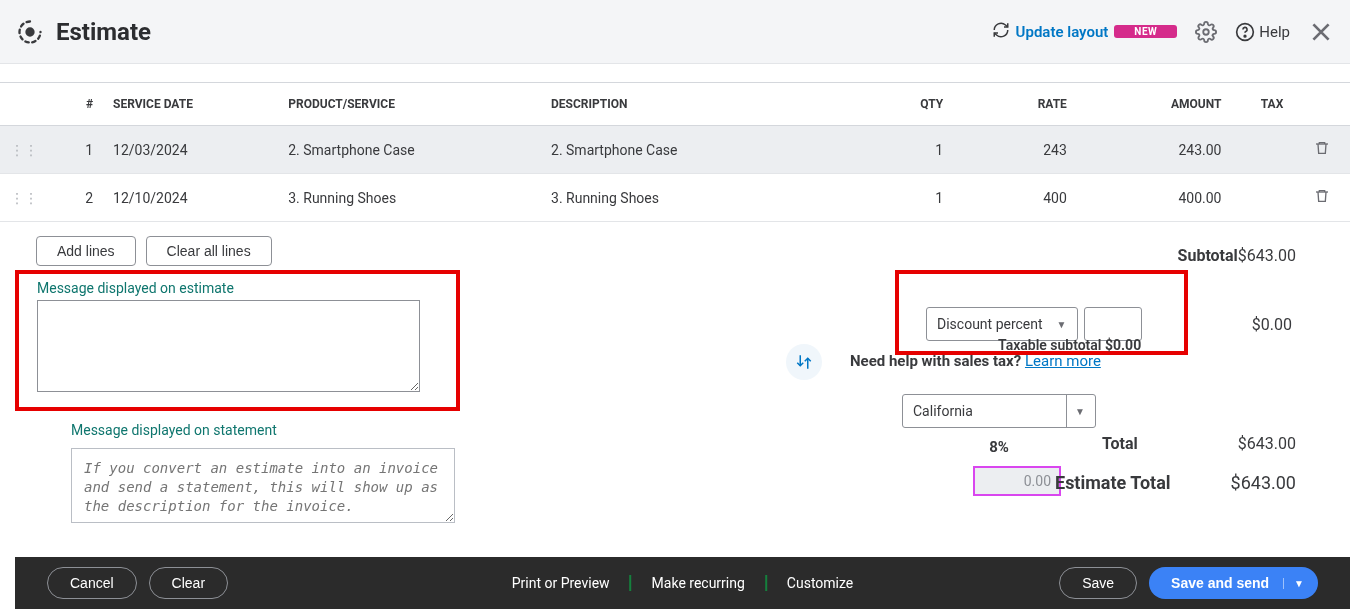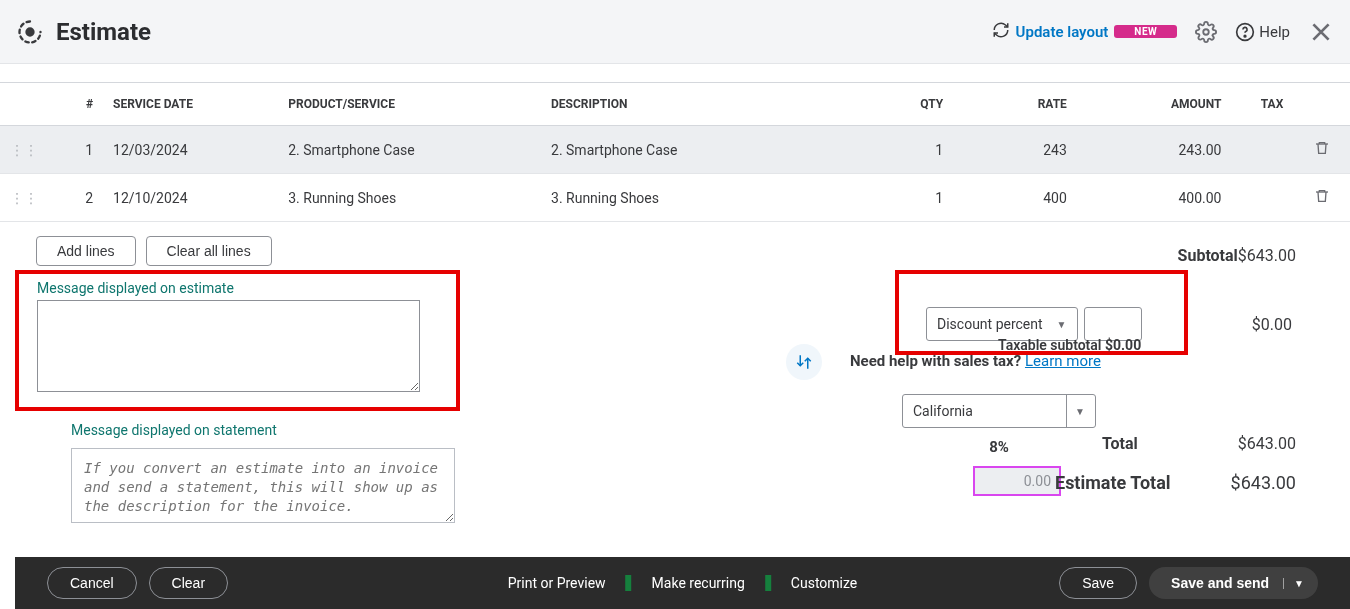--- a/index.html
+++ b/index.html
@@ -288,28 +288,28 @@
     padding: 7px 22px;
     font-size: 14px;
     cursor: pointer;
   }
   .footer-center {
     position:absolute; left:50%; transform:translateX(-50%);
     display:flex; gap:0; align-items:center;
   }
   .footer-center span {
     padding: 0 20px;
-    border-right: 6px solid #15803d;
+    border-right: 2px solid #15803d;
     font-size: 14px;
     cursor: pointer;
   }
   .footer-center span:last-child { border-right:none; }
   .footer-right { margin-left:auto; display:flex; gap:12px; align-items:center; }
   .save-send {
-    background: #404040;
+    background: #3b82f6;
     color:#fff;
     border:none;
     border-radius: 22px;
     padding: 8px 14px 8px 22px;
     font-size: 14px;
     font-weight: 600;
     cursor:pointer;
     display:flex; align-items:center; gap:14px;
   }
   .save-send .split { border-left:1px solid rgba(255,255,255,.5); padding-left:10px; font-size:10px; }

